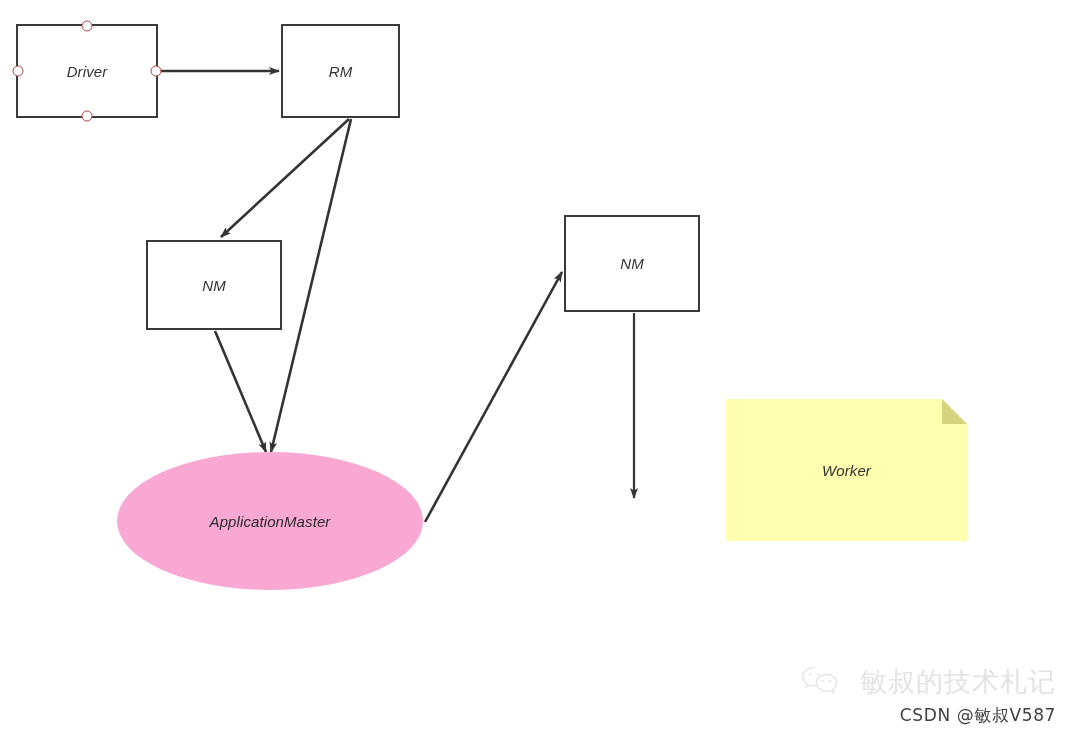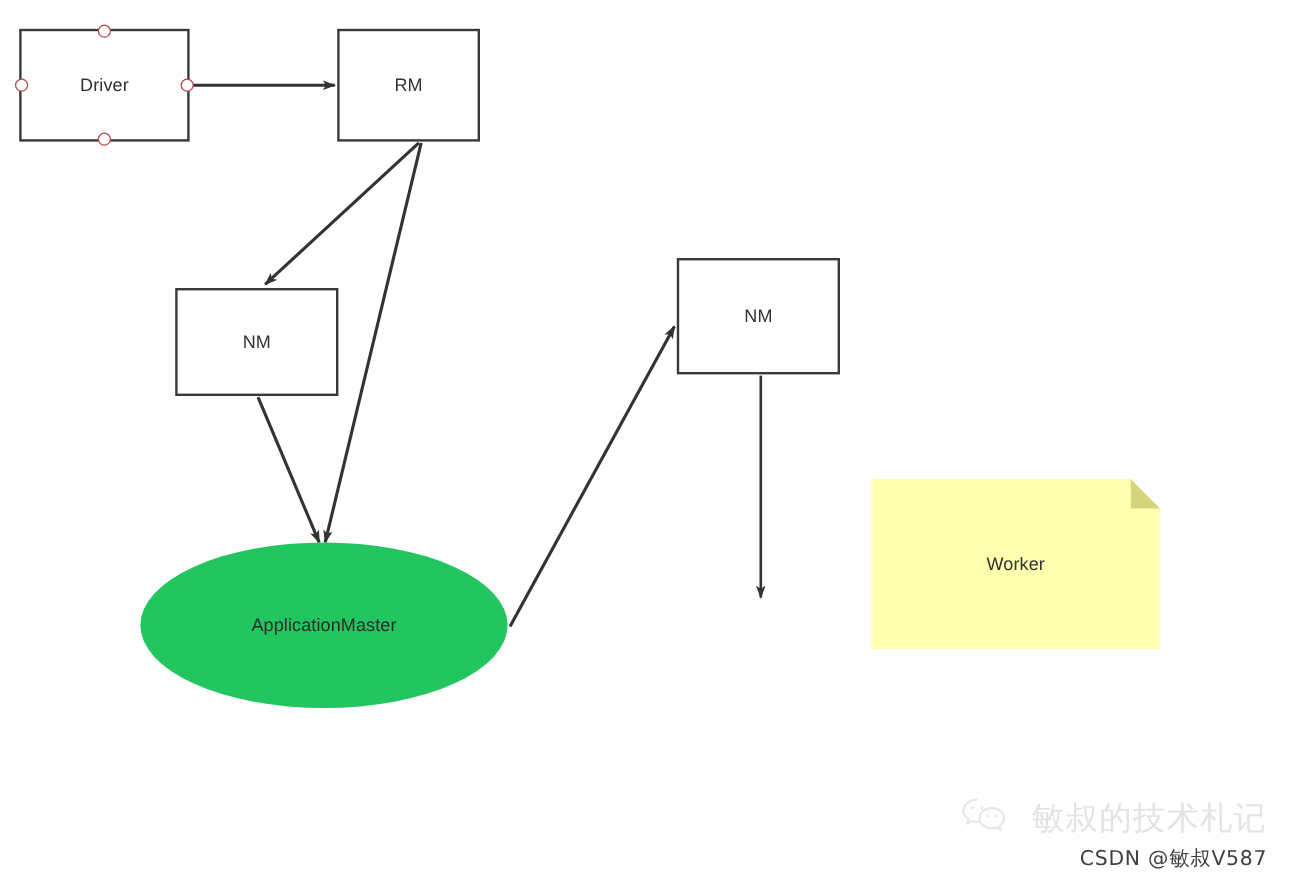--- a/index.html
+++ b/index.html
@@ -27,37 +27,38 @@
   }
 
   
   .node {
     position: absolute;
     box-sizing: border-box;
     display: flex;
     align-items: center;
     justify-content: center;
     text-align: left;
+    font-style: italic;
   }
   .node .label {
     font-size: 15px;
     line-height: 21px;
     color: #323232;
     letter-spacing: 0.1px;
     padding: 0 10px;
     white-space: pre-line;
   }
 
   .rect-node {
     background: #ffffff;
     border: 2.5px solid #3a3a3a;
   }
 
   .ellipse-node {
-    background: #22c55e;
+    background: #f9a8d4;
     border-radius: 50%;
   }
   .ellipse-node .label {
     color: #2b2b2b;
   }
 
   .note-node {
     background: #ffffb0;
   }
   .note-node .note-body {

